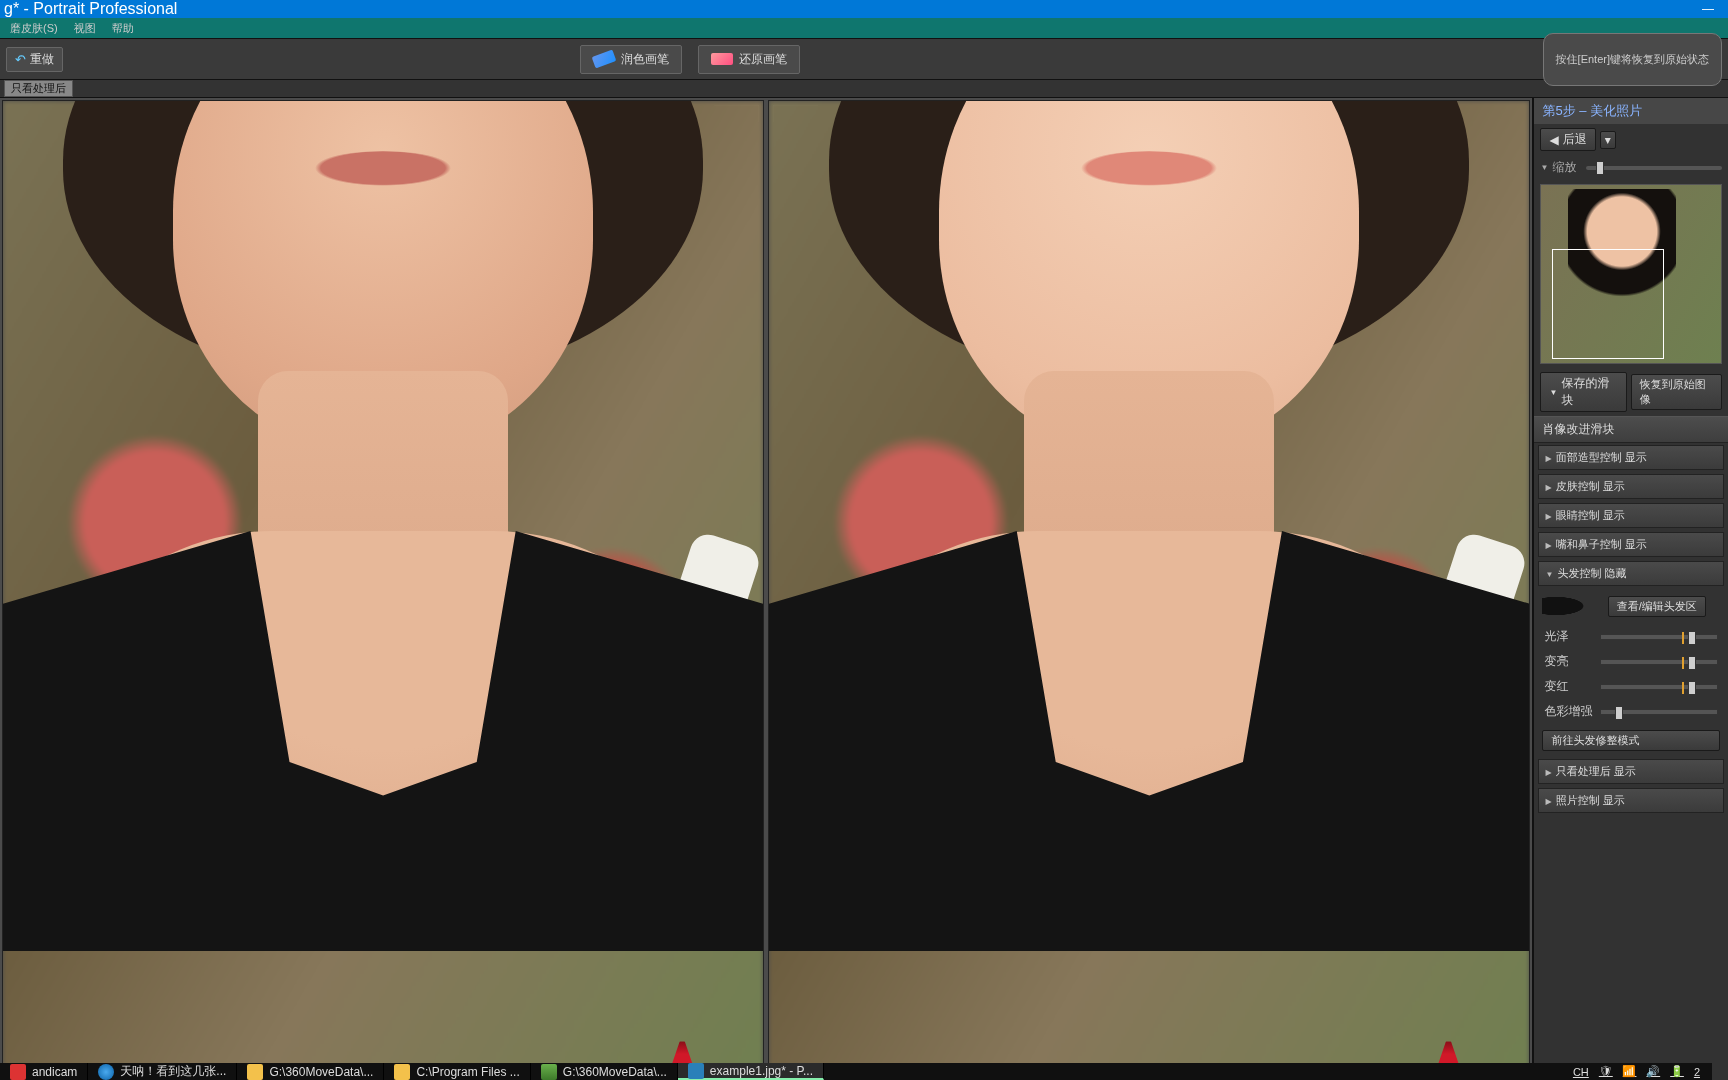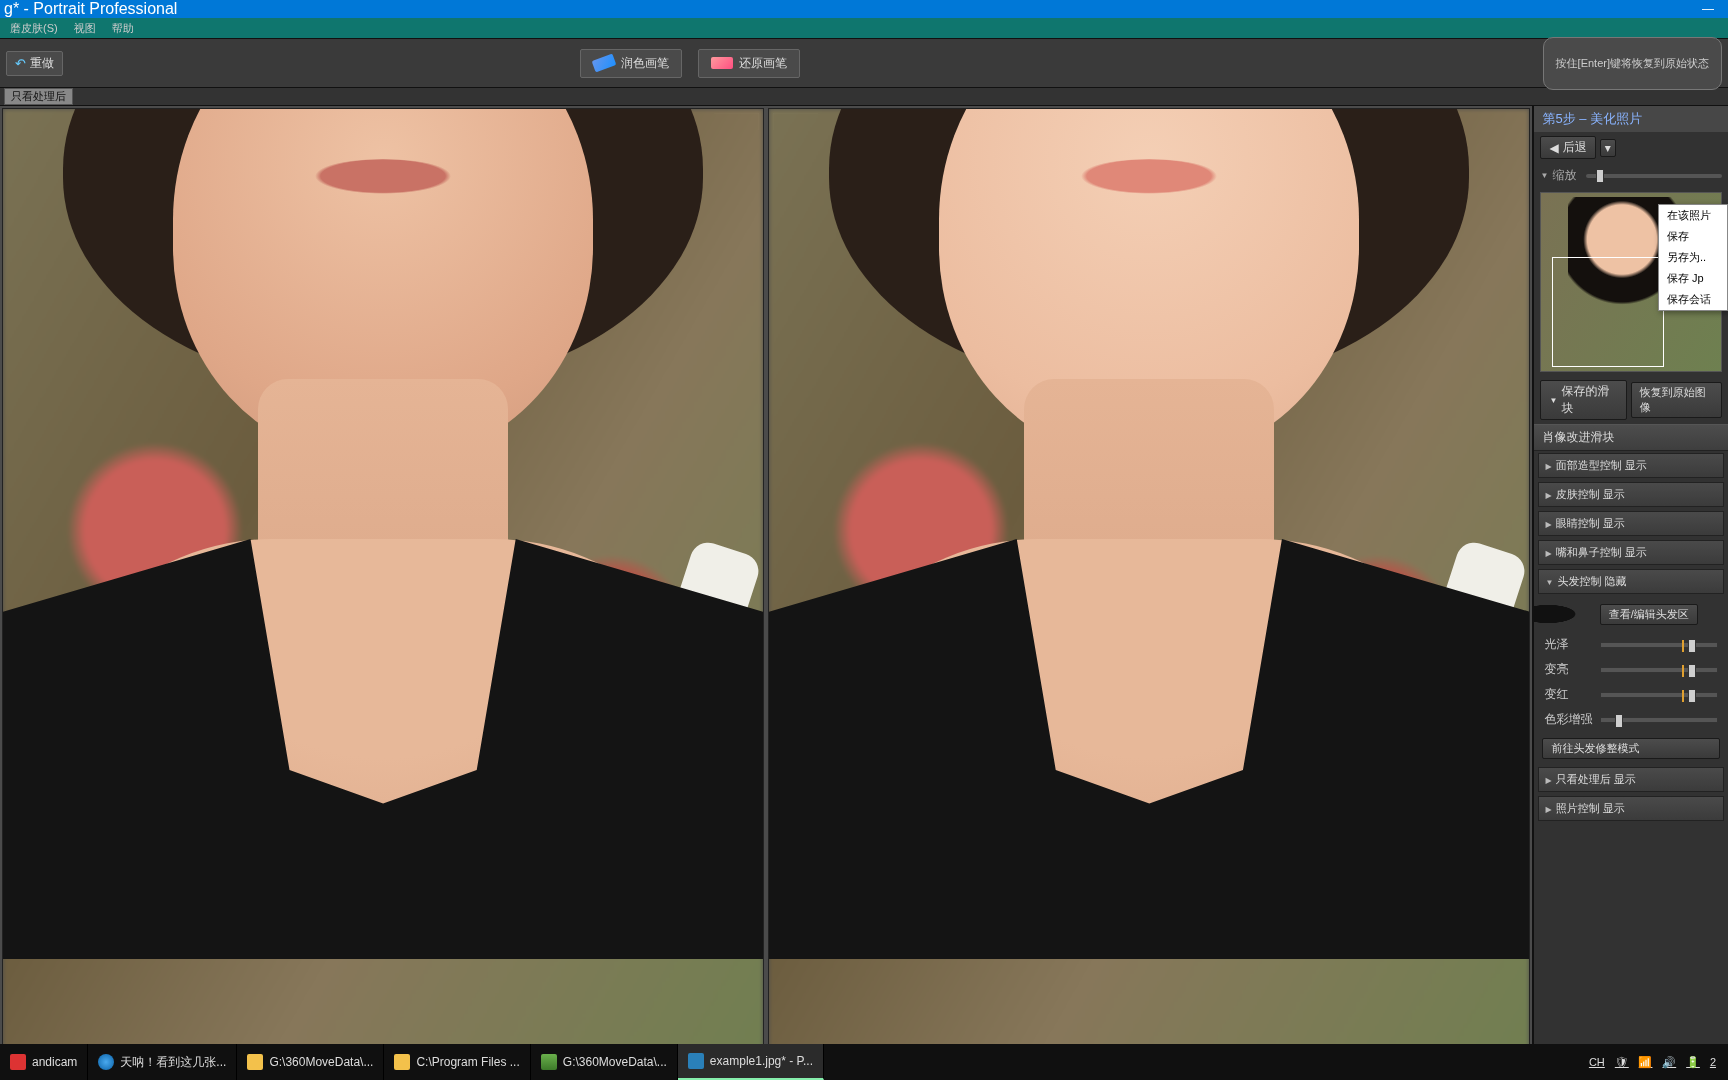--- a/index.html
+++ b/index.html
@@ -9,21 +9,21 @@
   .titlebar { height: 18px; background: #0078d7; color: #fff; display: flex; align-items: center; padding-left: 4px; width: 100%; }
   .titlebar span { font-size: 16px; }
   .titlebar .sys { margin-left: auto; display: flex; }
   .titlebar .sys div { width: 40px; text-align: center; }
 
   
   .menubar { height: 20px; background: #0f766e; color: #ccc; display: flex; align-items: center; padding-left: 2px; }
   .menubar span { padding: 0 8px; font-size: 11px; }
 
   
-  .toolstrip { height: 50px; background: #3a3a3a; border-top: 1px solid #111; border-bottom: 1px solid #111; display: flex; align-items: center; padding: 0 6px; position: relative; }
+  .toolstrip { height: 42px; background: #3a3a3a; border-top: 1px solid #111; border-bottom: 1px solid #111; display: flex; align-items: center; padding: 0 6px; position: relative; }
   .undo-btn { border: 1px solid #666; background: #4a4a4a; color: #ddd; padding: 3px 8px; display: inline-flex; align-items: center; border-radius: 2px; }
   .undo-btn::before { content: "↶"; color: #6cf; margin-right: 4px; font-size: 13px; }
   .center-tools { position: absolute; left: 580px; display: flex; gap: 16px; }
   .brushbtn { border: 1px solid #666; background: #4a4a4a; color: #ddd; padding: 5px 12px; display: inline-flex; align-items: center; border-radius: 2px; }
   .brushbtn .ico { width: 22px; height: 12px; margin-right: 6px; border-radius: 2px; }
   .ico-blue { background: linear-gradient(135deg,#6495ed,#1e90ff); transform: rotate(-20deg); }
   .ico-pink { background: linear-gradient(135deg,#ff9a9e,#ff4f81); }
   .enter-hint { margin-left: auto; border: 1px solid #777; background: #4a4a4a; color: #ccc; padding: 18px 12px; border-radius: 10px; font-size: 11px; }
 
   
@@ -87,21 +87,21 @@
   .hslider { flex:1; height:6px; background:#555; position:relative; border:1px solid #333; }
   .hslider .mark { position:absolute; top:-3px; width:2px; height:12px; background:#e0a030; }
   .hslider .knob { position:absolute; top:-4px; width:8px; height:14px; background:#cfcfcf; border:1px solid #333; }
   .go-hair-mode { margin:6px 8px; }
 
   
   .zoomslider { margin-left:6px; flex:1; height:4px; background:#555; position:relative; border-radius:2px;}
   .zoomslider .zk { position:absolute; top:-5px; left:10px; width:8px; height:14px; background:#cfcfcf; border:1px solid #333;}
 
   
-  .taskbar { position:absolute; bottom:0; left:0; right:0; height:36px; background:#101010; display:flex; align-items:center; color:#ddd; font-size:11px; }
+  .taskbar { position:absolute; bottom:0; left:0; right:16px; height:17px; background:#101010; display:flex; align-items:center; color:#ddd; font-size:11px; }
   .taskbar .tbtn { display:flex; align-items:center; gap:6px; padding:0 10px; height:100%; border-right:1px solid #000; }
   .taskbar .tbtn.active { background:#2b2b2b; border-bottom:2px solid #86efac; }
   .tb-ico { width:16px; height:16px; border-radius:2px; }
   .tray { margin-left:auto; display:flex; align-items:center; gap:10px; padding-right:12px;text-decoration:underline; }
   .tray span { font-size:11px; }
 
 </style>
 </head>
 <body>
 
@@ -192,27 +192,20 @@
     </div>
 
     <div class="sp-row">
       <span style="font-size:8px;">▼</span>
       <span>缩放</span>
       <div class="zoomslider">
           <div class="zk"></div>
         </div>
     </div>
 
-    <div class="context-menu">
-      <div>在该照片</div>
-      <div>保存</div>
-      <div>另存为..</div>
-      <div>保存 Jp</div>
-      <div>保存会话</div>
-    </div>
 
     <div class="navigator">
       <div class="nav-thumb">
           <div class="mini"></div>
         </div>
       <div class="nav-rect"></div>
     </div>
 
     <div class="sp-row" style="justify-content:space-between;">
       <span class="pillbtn">
@@ -223,21 +216,21 @@
     </div>
 
     <div class="section-hdr">肖像改进滑块</div>
 
     <div class="group-row">面部造型控制 显示</div>
     <div class="group-row">皮肤控制 显示</div>
     <div class="group-row">眼睛控制 显示</div>
     <div class="group-row">嘴和鼻子控制 显示</div>
     <div class="group-row open">头发控制 隐藏</div>
 
-    <div style="margin:4px 0;">
+    <div style="margin:4px 8px;">
       <span class="hair-icon"></span>
       <span class="pillbtn" style="vertical-align:middle;">查看/编辑头发区</span>
     </div>
 
     <div class="hair-row">
       <span class="lbl">光泽</span>
       <div class="hslider">
         <div class="mark" style="left:70%"></div>
         <div class="knob" style="left:75%"></div>
       </div>

